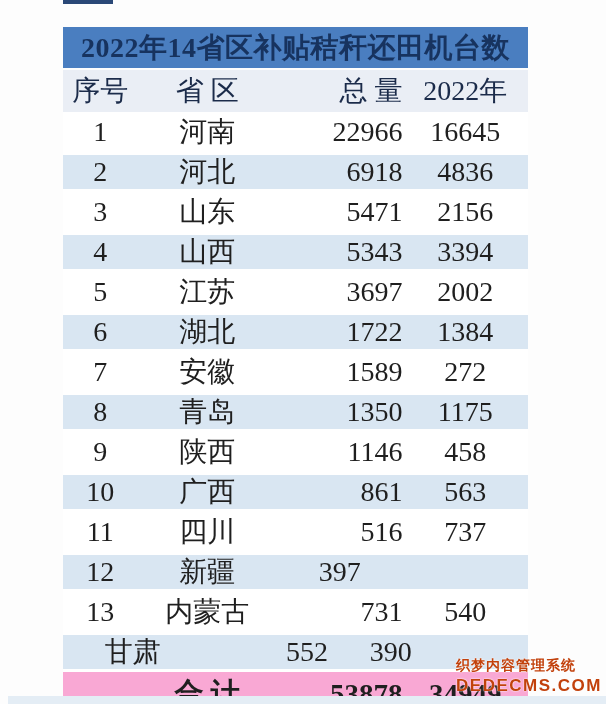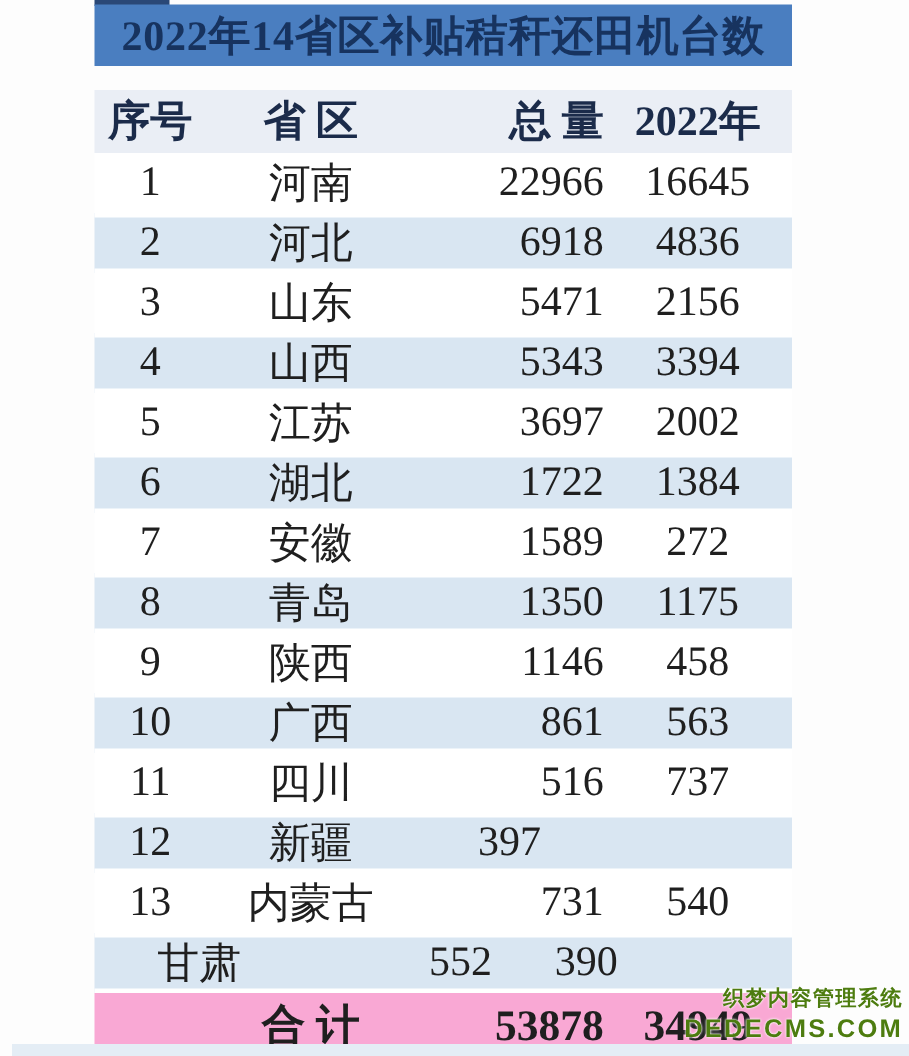--- a/index.html
+++ b/index.html
@@ -4,37 +4,37 @@
 <style>
   html,body{margin:0;padding:0;}
   body{
     width:606px;height:704px;position:relative;background:#fdfdfd;overflow:hidden;
     font-family:"Liberation Serif","DejaVu Serif",serif;
   }
   .table-wrap{position:absolute;left:63px;top:3px;width:465px;}
   .title-bar{
     height:41px;background:#4a7ec0;color:#17335f;
     display:flex;align-items:center;justify-content:center;
-    font-size:28px;font-weight:bold;letter-spacing:0.5px;white-space:nowrap;
+    font-size:28px;font-weight:bold;letter-spacing:0.5px;white-space:nowrap;margin-top:24px;
   }
   .header-row{
-    margin-top:16px;height:42px;background:#eaeef5;color:#1b2b4a;
-    display:flex;align-items:center;font-size:28px;font-weight:700;
+    margin-top:2px;height:42px;background:#eaeef5;color:#1b2b4a;
+    display:flex;align-items:center;font-size:28px;font-weight:400;
   }
   .row{height:40px;display:flex;align-items:center;font-size:28px;color:#1f1f1f;background:#ffffff;}
   .row.shaded{background:#d9e6f2;border-top:3px solid #ffffff;border-bottom:3px solid #ffffff;box-sizing:border-box;}
   .footer-row{height:44px;display:flex;align-items:center;font-size:29px;color:#1f1f1f;background:#f9a8d4;font-weight:600;}
   .c1{width:16%;text-align:center;}
   .c2{width:30%;text-align:center;}
   .c3{width:27%;text-align:right;}
   .c4{width:27%;text-align:center;}
   .top-mark{position:absolute;left:63px;top:0;width:50px;height:4px;background:#2a4877;}
   .bottom-strip{position:absolute;left:8px;right:0;bottom:0;height:8px;background:#e4edf5;}
   .watermark{
-    position:absolute;right:4px;bottom:8px;text-align:right;color:#4d7c0f;
+    position:absolute;right:4px;bottom:8px;text-align:left;color:#c2410c;
     font-family:"Liberation Sans","DejaVu Sans",sans-serif;font-weight:bold;line-height:1.25;
     text-shadow:0 0 2px #ffffff,0 0 1px #ffffff;
   }
   .watermark .wm1{font-size:14px;letter-spacing:1px;}
   .watermark .wm2{font-size:17px;letter-spacing:1.5px;}
 </style>
 </head>
 <body>
 
 <div class="top-mark"></div>

